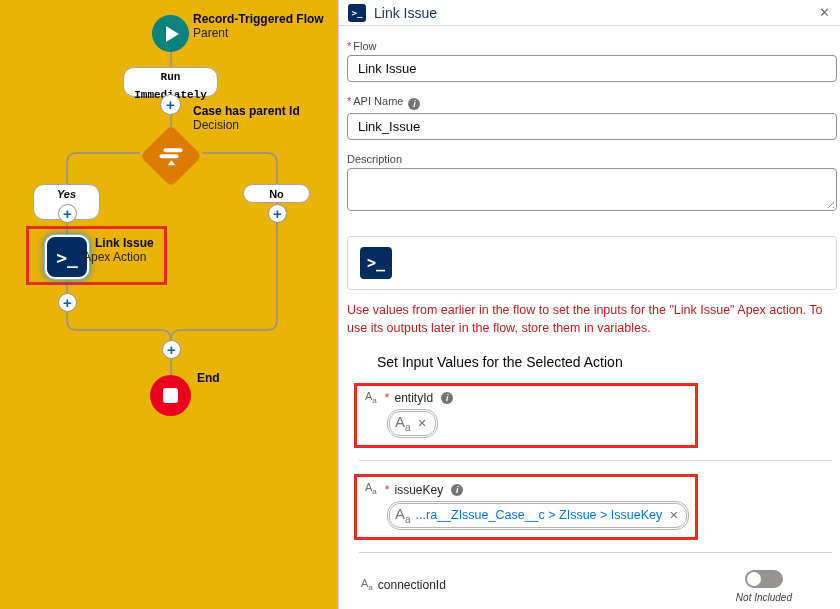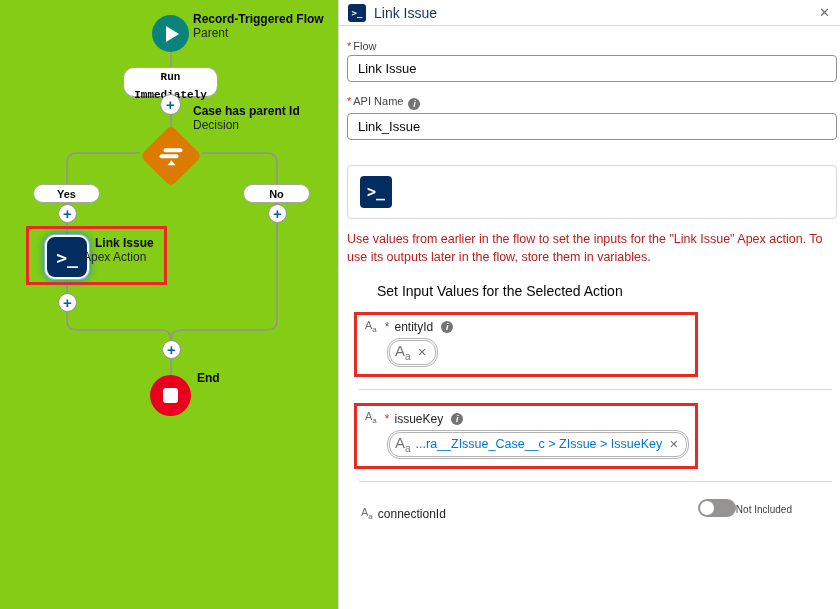--- a/index.html
+++ b/index.html
@@ -1,35 +1,35 @@
 <!DOCTYPE html>
 <html style="--teal: #0b827c; --orange: #dd7a01; --red: #ea001e; --navy: #032d60; --blue: #0176d3; --highlight: #ea2a21; --toggle: #969492;"><head>
 <meta charset="utf-8">
 <style>
   * { margin:0; padding:0; box-sizing:border-box; }
   html,body { width:840px; height:609px; overflow:hidden; background:#fff;
     font-family:"Liberation Sans", sans-serif; color:#080707; }
 
   
-  .canvas { position:absolute; left:0; top:0; width:338px; height:609px; background:#84cc16; }
+  .canvas { position:absolute; left:0; top:0; width:338px; height:609px; background:#eab308; }
   .canvas svg.connectors { position:absolute; left:0; top:0; }
   .abs { position:absolute; }
 
   .start-circle { left:152px; top:15px; width:37px; height:37px; border-radius:50%;
     background:var(--teal); display:flex; align-items:center; justify-content:center; }
   .play-tri { width:0; height:0; border-top:8px solid transparent; border-bottom:8px solid transparent;
     border-left:13px solid #fff; margin-left:4px; }
 
   .node-title { font-size:12px; font-weight:bold; white-space:nowrap; }
   .node-sub   { font-size:12px; color:#242424; white-space:nowrap; }
 
   .pill { background:#fff; border:1px solid #a6a6a6; border-radius:11px; text-align:center;
     font-size:11px; font-weight:bold; line-height:18px; }
   .run-pill { left:123px; top:67px; width:95px; height:30px;font-family:Liberation Mono, monospace; }
-  .yes-pill { left:33px;  top:184px; width:67px; height:19px; }
+  .yes-pill { left:33px;  top:184px; width:67px; height:36px;font-style:italic; }
   .no-pill  { left:243px; top:184px; width:67px; height:19px; }
 
   .plus { background:#fff; border:1px solid #939393; border-radius:50%;
     color:#0b5cab; display:flex; align-items:center; justify-content:center;
     font-size:15px; font-weight:bold; line-height:1; }
   .plus-20 { width:21px; height:21px; }
   .plus-18 { width:19px; height:19px; }
 
   .diamond { left:149px; top:134px; width:44px; height:44px; background:var(--orange);
     border-radius:6px; transform:rotate(45deg); display:flex; align-items:center; justify-content:center; }
@@ -98,21 +98,21 @@
   .res-pill { display:flex; align-items:center; gap:5px; border:1px solid #b6b4b2;
     border-radius:11px; padding:2px 8px 2px 5px; }
   .res-pill .ptext { color:var(--blue); font-size:12.5px; white-space:nowrap; }
   .pill-x { color:#706e6b; font-size:11px; margin-left:2px; cursor:pointer; }
 
   .hr-div { border:none; border-top:1px solid #d8d6d4; margin:12px 4px 0 12px; }
 
   .conn-row { display:flex; justify-content:space-between; align-items:flex-start;
     margin:17px 44px 0 14px; }
   .conn-name { font-size:12px; color:#242424; display:flex; align-items:center; gap:5px; margin-top:8px; }
-  .toggle-wrap { display:flex; flex-direction:row; align-items:center; }
+  .toggle-wrap { display:flex; flex-direction:column; align-items:center;font-style:italic; }
   .toggle { width:38px; height:18px; border-radius:9px; background:var(--toggle); position:relative; cursor:pointer; }
   .knob { position:absolute; left:2px; top:2px; width:14px; height:14px; border-radius:50%; background:#fff; }
   .toggle-label { font-size:10px; color:#3e3e3c; margin-top:4px; }
 </style>
 </head>
 <body>
 
 <div class="canvas">
   <svg class="connectors" width="338" height="609">
     <g fill="none" stroke="#939393" stroke-width="1.5">
@@ -181,20 +181,27 @@
     <div class="fld">
       <div class="fld-label"><span class="req">*</span><span>Flow</span></div>
       <input class="text-input" value="Link Issue" style="">
     </div>
 
     <div class="fld">
       <div class="fld-label"><span class="req">*</span><span>API Name</span><span class="info-i">i</span></div>
       <input class="text-input" value="Link_Issue" style="">
     </div>
 
+    <div>
+      <div class="fld-label">Description</div>
+      <div class="desc-area">
+        <span></span>
+        <div class="resize-grip"></div>
+      </div>
+    </div>
 
     <div class="action-card">
       <div class="card-icon">
         <span class="term-glyph">&gt;_</span>
       </div>
     </div>
 
     <div class="help-text">Use values from earlier in the flow to set the inputs for the "Link Issue" Apex action. To use its outputs later in the flow, store them in variables.</div>
 
     <div class="section-title">Set Input Values for the Selected Action</div>

